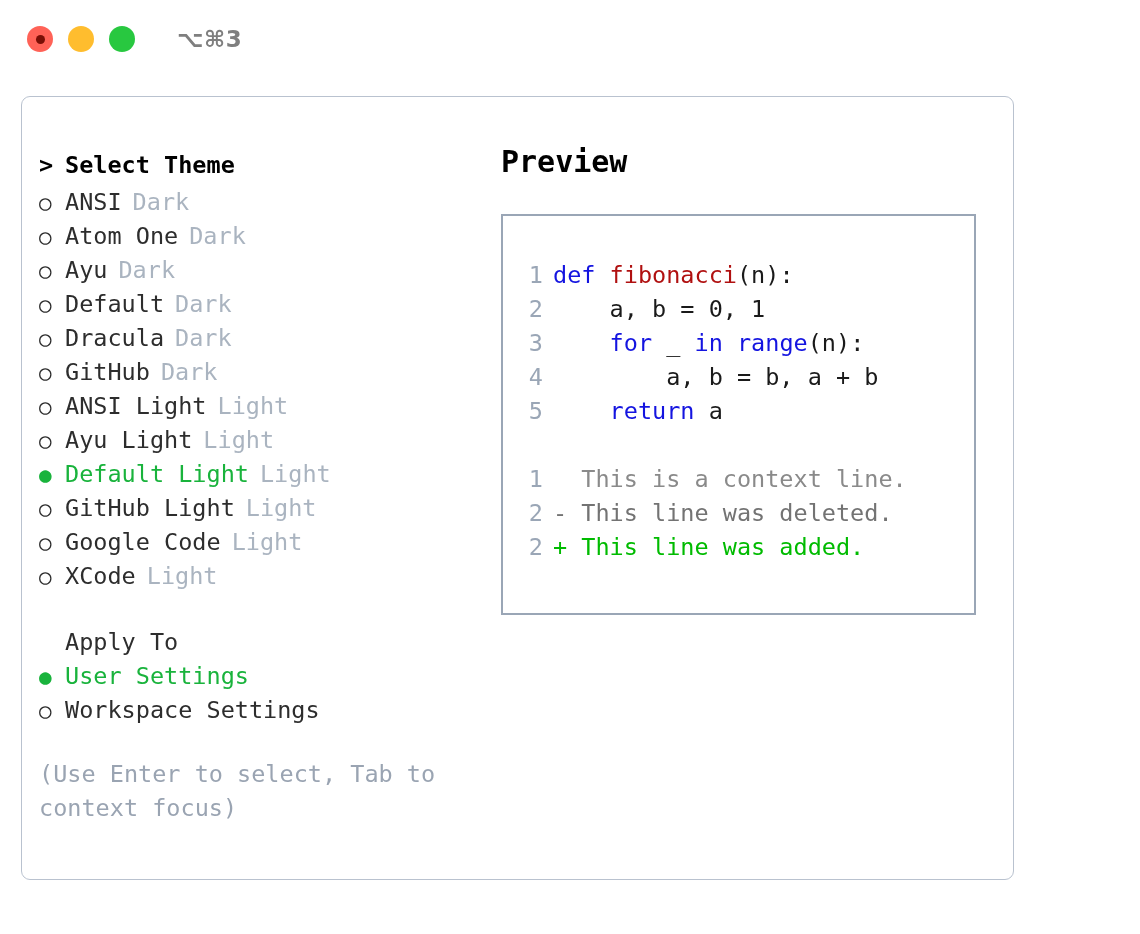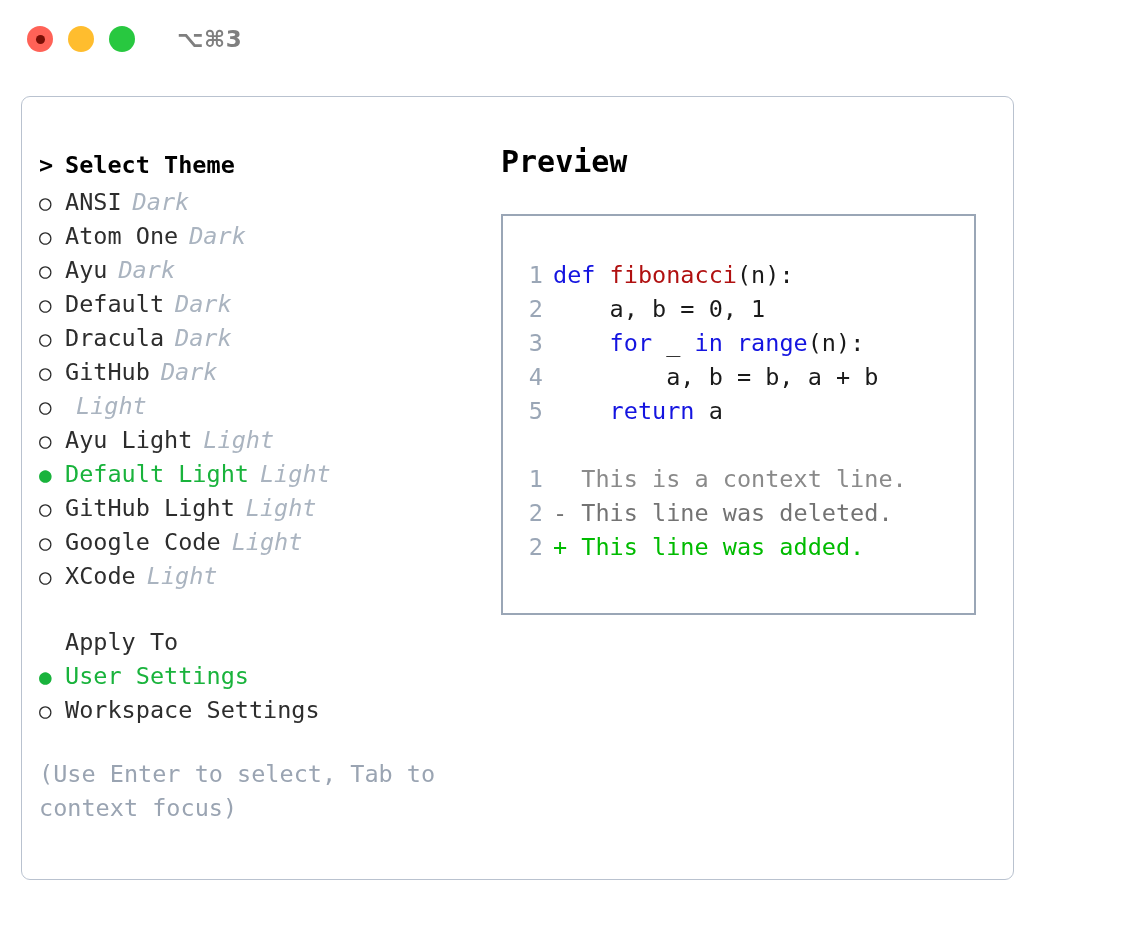--- a/index.html
+++ b/index.html
@@ -112,21 +112,20 @@
     color: #000000;
     font-size: 23.5px;
   }
   .marker.on { color: #19b33c; }
   .label { color: #2d2d2d; }
   .label.bold { font-weight: bold; color: #000000; }
   .label.sel  { color: #19b33c; }
   .badge {
     color: #aab4c0;
     margin-left: 11px;
-    font-style: italic;
   }
 
   .heading-row { height: 40px; line-height: 40px; }
 
   .group-title {
     display: flex;
     align-items: baseline;
     height: 34px;
     font-size: 23.5px;
     line-height: 34px;
@@ -243,20 +242,21 @@
               <span class="label">Dracula</span>
               <span class="badge">Dark</span>
             </div>
             <div class="row">
               <span class="marker">○</span>
               <span class="label">GitHub</span>
               <span class="badge">Dark</span>
             </div>
             <div class="row">
               <span class="marker">○</span>
+              <span class="label">ANSI Light</span>
               <span class="badge">Light</span>
             </div>
             <div class="row">
               <span class="marker">○</span>
               <span class="label">Ayu Light</span>
               <span class="badge">Light</span>
             </div>
             <div class="row">
               <span class="marker on">●</span>
               <span class="label sel">Default Light</span>

